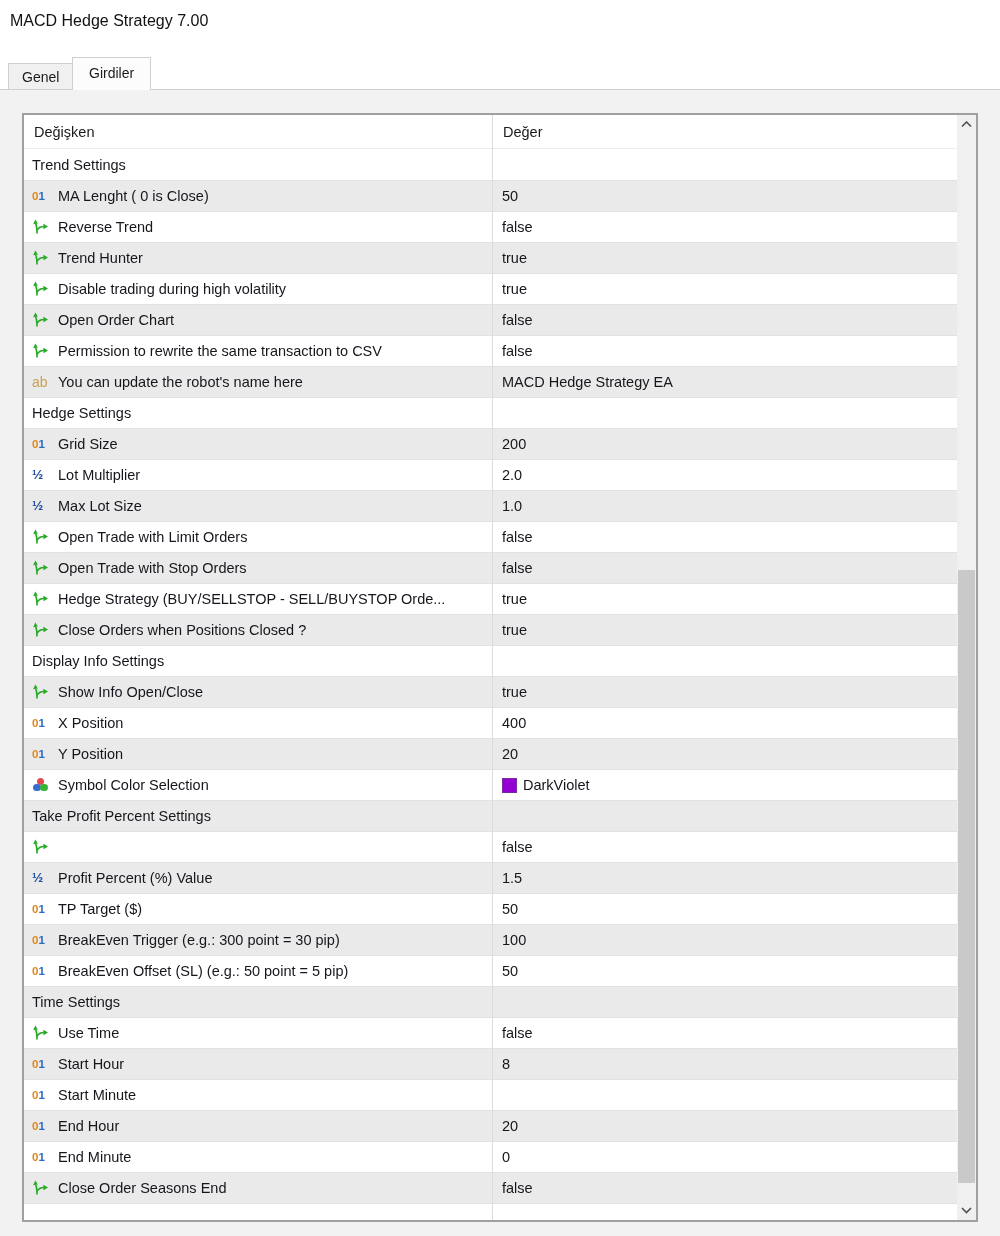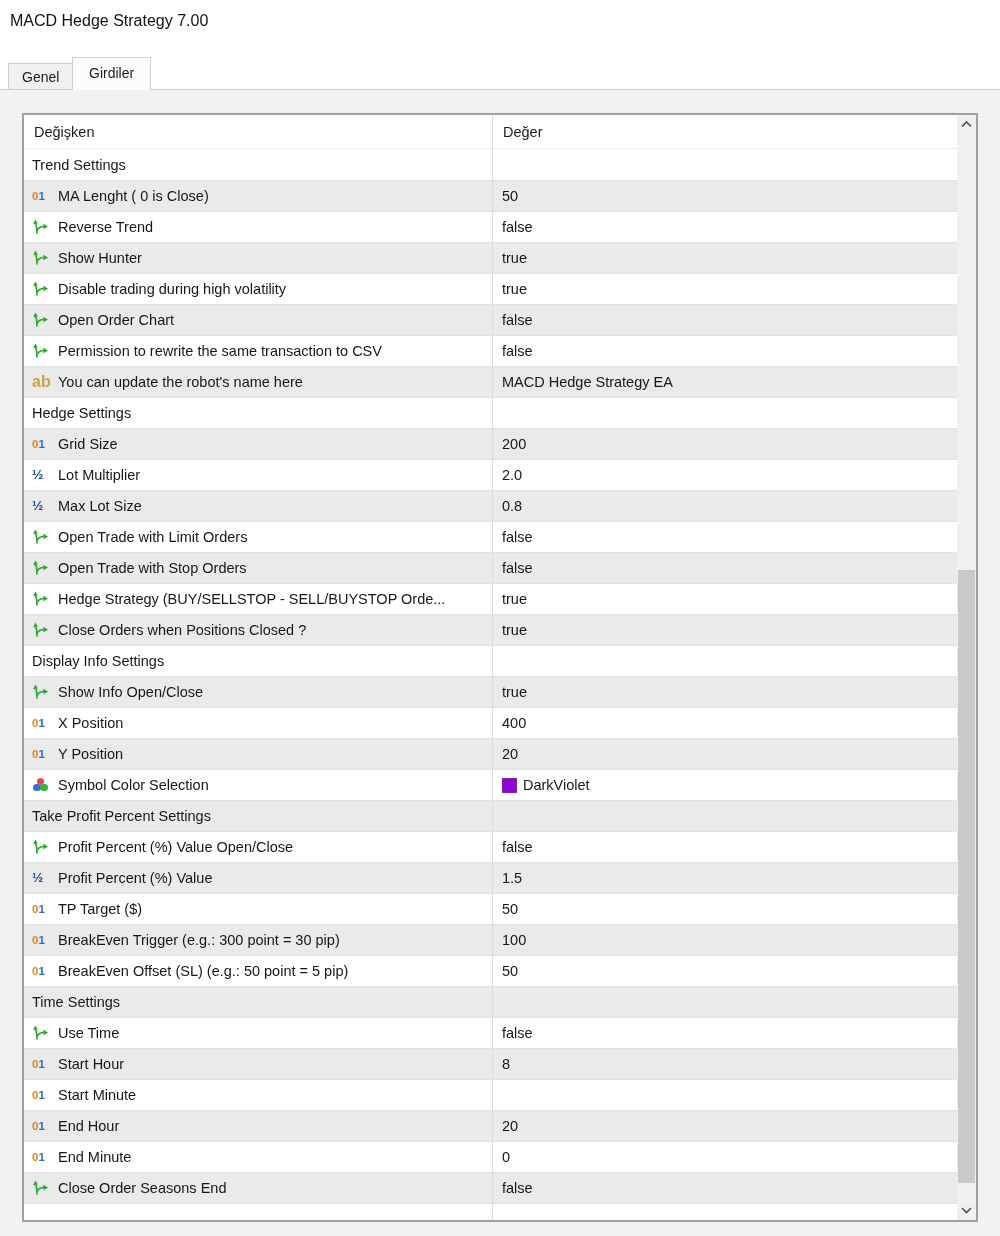--- a/index.html
+++ b/index.html
@@ -44,21 +44,21 @@
   .lbl, .val { white-space:nowrap; }
   .section .lbl { padding-left:0; }
 
   
   .ic { display:inline-flex; width:20px; min-width:20px; height:16px;
         margin-right:6px; align-items:center; justify-content:flex-start; }
   .ic-int { font-size:11.5px; font-weight:bold; letter-spacing:0px; }
   .ic-int i { font-style:normal; color:#e0871c; }
   .ic-int u { text-decoration:none; color:#2e6bc4; }
   .ic-dbl { font-size:13.5px; font-weight:bold; color:#1f4fa0; }
-  .ic-str { font-size:16px; font-weight:bold; color:#c9a054; }
+  .ic-str { font-size:14px; font-weight:normal; color:#c9a054; }
   .ic-color { position:relative; }
   .ic-color i { position:absolute; width:7.5px; height:7.5px; border-radius:50%; }
   .ic-color .cr { left:4.5px; top:0.5px; background:#e14b4b; }
   .ic-color .cb { left:1px;  top:6.5px; background:#3a6cd4; }
   .ic-color .cg { left:8px;  top:6.5px; background:#37b337; }
 
   .swatch { display:inline-block; width:15px; height:15px; margin-right:6px;
             border:1px solid #7a2ba0; }
 
   
@@ -132,21 +132,21 @@
             <div class="row stripe">
               <div class="cell lc">
                 <span class="ic">
                   <svg width="17" height="16" viewBox="0 0 17 16">
                     <path d="M5 14.5 C5 10 4.8 7.2 3.7 4.8" fill="none" stroke="#27aa27" stroke-width="1.7"></path>
                     <path d="M1.2 5.2 L3.3 0.6 L5.9 4.6 Z" fill="#27aa27"></path>
                     <path d="M5 11.2 C6.4 8.8 8.8 7.6 11.8 7.5" fill="none" stroke="#27aa27" stroke-width="1.7"></path>
                     <path d="M11.3 4.8 L16 7.5 L11.5 10.2 Z" fill="#27aa27"></path>
                   </svg>
                 </span>
-                <span class="lbl">Show Hunter</span>
+                <span class="lbl">Trend Hunter</span>
               </div>
               <div class="cell vc">
                 <span class="val">true</span>
               </div>
             </div>
             <div class="row">
               <div class="cell lc">
                 <span class="ic">
                   <svg width="17" height="16" viewBox="0 0 17 16">
                     <path d="M5 14.5 C5 10 4.8 7.2 3.7 4.8" fill="none" stroke="#27aa27" stroke-width="1.7"></path>
@@ -230,21 +230,21 @@
               <div class="cell vc">
                 <span class="val">2.0</span>
               </div>
             </div>
             <div class="row stripe">
               <div class="cell lc">
                 <span class="ic ic-dbl">½</span>
                 <span class="lbl">Max Lot Size</span>
               </div>
               <div class="cell vc">
-                <span class="val">0.8</span>
+                <span class="val">1.0</span>
               </div>
             </div>
             <div class="row">
               <div class="cell lc">
                 <span class="ic">
                   <svg width="17" height="16" viewBox="0 0 17 16">
                     <path d="M5 14.5 C5 10 4.8 7.2 3.7 4.8" fill="none" stroke="#27aa27" stroke-width="1.7"></path>
                     <path d="M1.2 5.2 L3.3 0.6 L5.9 4.6 Z" fill="#27aa27"></path>
                     <path d="M5 11.2 C6.4 8.8 8.8 7.6 11.8 7.5" fill="none" stroke="#27aa27" stroke-width="1.7"></path>
                     <path d="M11.3 4.8 L16 7.5 L11.5 10.2 Z" fill="#27aa27"></path>
@@ -377,21 +377,20 @@
             <div class="row">
               <div class="cell lc">
                 <span class="ic">
                   <svg width="17" height="16" viewBox="0 0 17 16">
                     <path d="M5 14.5 C5 10 4.8 7.2 3.7 4.8" fill="none" stroke="#27aa27" stroke-width="1.7"></path>
                     <path d="M1.2 5.2 L3.3 0.6 L5.9 4.6 Z" fill="#27aa27"></path>
                     <path d="M5 11.2 C6.4 8.8 8.8 7.6 11.8 7.5" fill="none" stroke="#27aa27" stroke-width="1.7"></path>
                     <path d="M11.3 4.8 L16 7.5 L11.5 10.2 Z" fill="#27aa27"></path>
                   </svg>
                 </span>
-                <span class="lbl">Profit Percent (%) Value Open/Close</span>
               </div>
               <div class="cell vc">
                 <span class="val">false</span>
               </div>
             </div>
             <div class="row stripe">
               <div class="cell lc">
                 <span class="ic ic-dbl">½</span>
                 <span class="lbl">Profit Percent (%) Value</span>
               </div>

